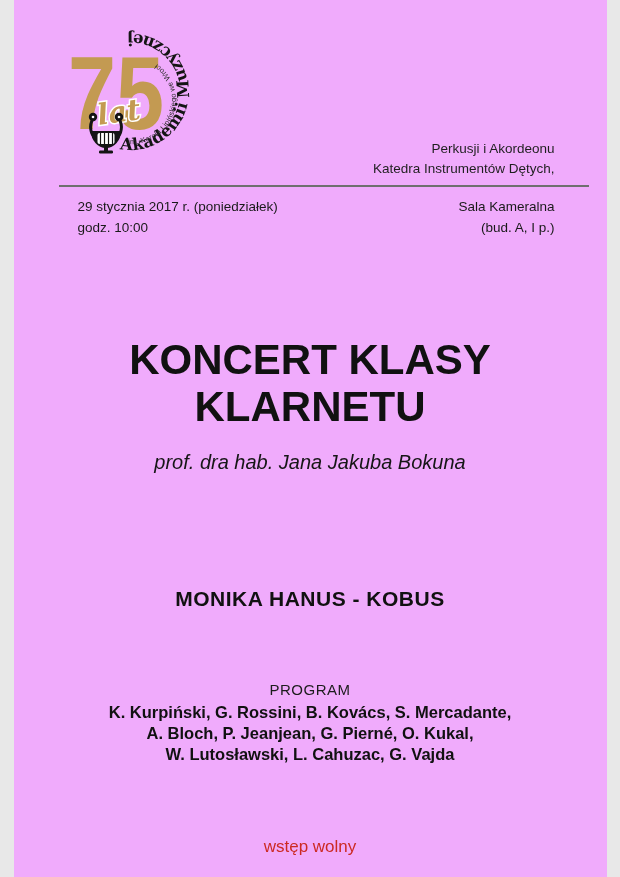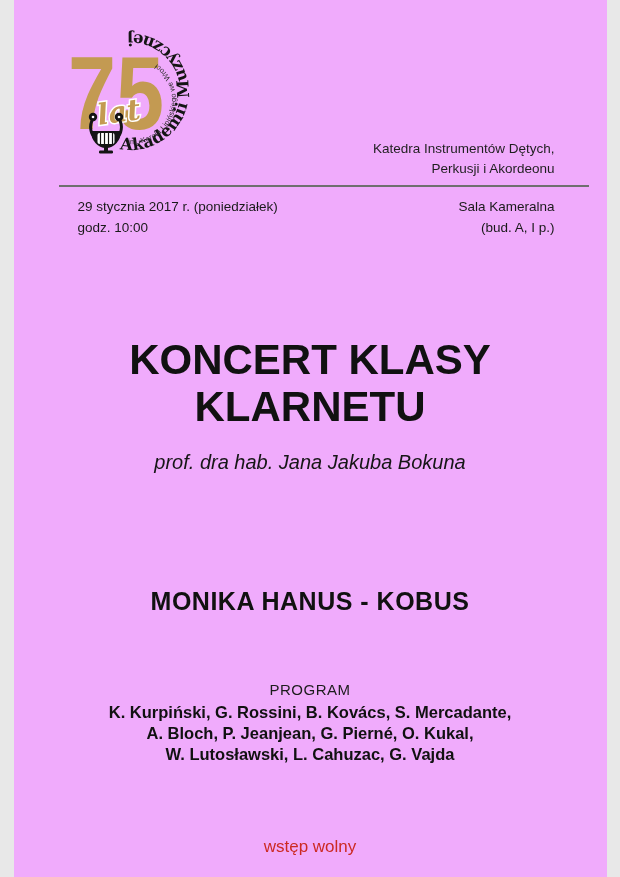--- a/index.html
+++ b/index.html
@@ -33,21 +33,21 @@
   .when  { position:absolute; top:196px; left:64px;  font-size:13.5px; line-height:21px; }
   .where { position:absolute; top:196px; right:52px; font-size:13.5px; line-height:21px; text-align:right;margin-left:12px; }
 
   
   .center { position:absolute; left:0; right:0; text-align:center; }
 
   .title   { top:336px; font-size:42px; font-weight:700; line-height:47px; color:#111; letter-spacing:0; }
   .subtitle{ top:451px; font-size:20px; font-style:italic; color:#161616; }
 
   .instrument { top:555px; font-size:18px; letter-spacing:0.5px; color:#161616; }
-  .pianist    { top:587px; font-size:25px; font-weight:700; letter-spacing:0.5px; color:#111; }
+  .pianist    { top:587px; font-size:21px; font-weight:700; letter-spacing:0.5px; color:#111; }
 
   .program-label { top:681px; font-size:15px; letter-spacing:0.5px; color:#1c1c1c; }
   .program-lines { top:702px; font-size:16.5px; font-weight:700; line-height:21px; color:#111; }
 
   .admission { top:801px; font-size:17px; color:#cc2a23;margin-top:36px; }
 </style>
 </head>
 <body>
 
 <div class="page">
@@ -81,22 +81,22 @@
 
     <text class="arc-big">
       <textPath href="#arcBig" startOffset="0" textLength="196" lengthAdjust="spacing">Akademii Muzycznej</textPath>
     </text>
     <text class="arc-small">
       <textPath href="#arcSmall" startOffset="0" textLength="132" lengthAdjust="spacing">im. Karola Lipińskiego we Wrocławiu</textPath>
     </text>
   </svg>
 
   <div class="dept">
+    <div>Perkusji i Akordeonu</div>
     <div>Katedra Instrumentów Dętych,</div>
-    <div>Perkusji i Akordeonu</div>
   </div>
 
   <div class="divider"></div>
 
   <div class="when">
     <div>29 stycznia 2017 r. (poniedziałek)</div>
     <div>godz. 10:00</div>
   </div>
 
   <div class="where">

